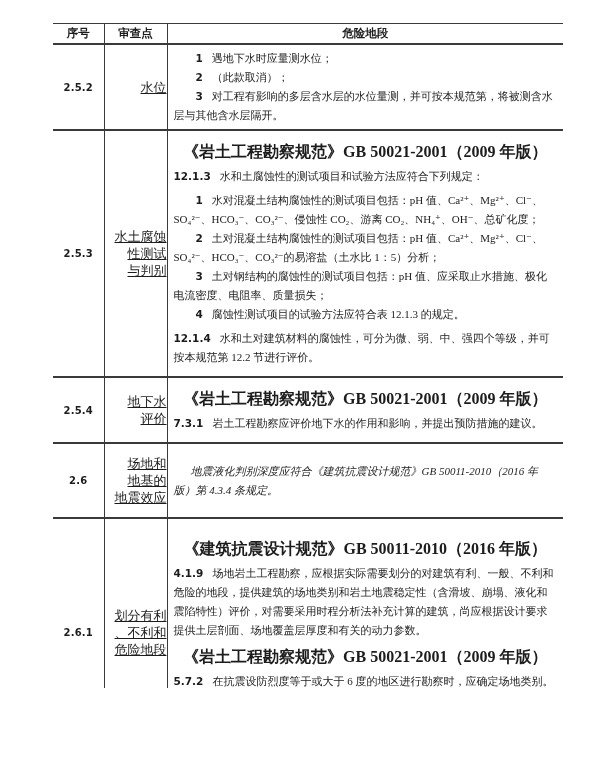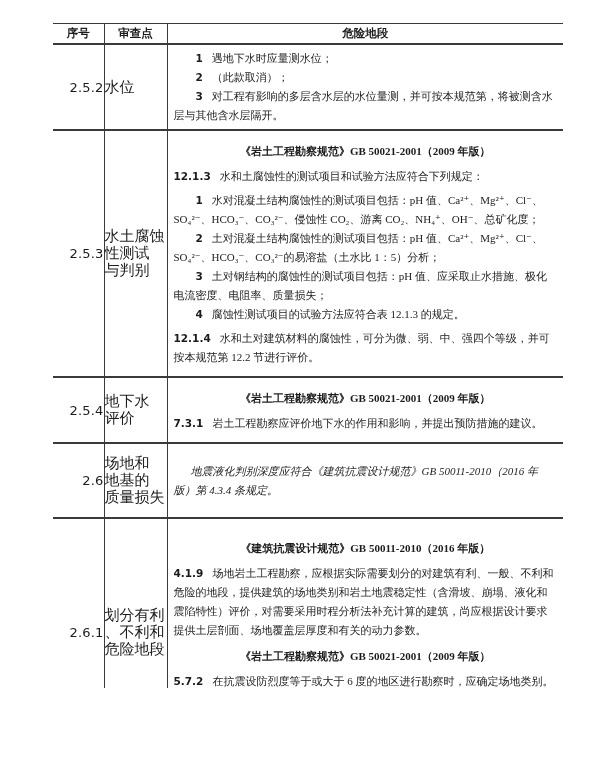--- a/index.html
+++ b/index.html
@@ -36,49 +36,50 @@
   td:nth-child(1), td:nth-child(2) { border-right: 1px solid #3a3a3a; }
 
   th {
     font-size: 11.5px;
     font-weight: bold;
     text-align: center;
     height: 19px;
     line-height: 19px;
   }
   td.c-id {
-    text-align: right;
-    font-weight: normal;
-    font-size: 13px;
+    text-align: center;
+    font-weight: bold;
+    font-size: 10px;
     font-family: "DejaVu Sans", "Liberation Sans", sans-serif;
     letter-spacing: 0.2px;
   }
   td.c-point {
-    text-align: left;
-    font-size: 15px;
+    text-align: right;
+    font-size: 13px;
     line-height: 17px;
     white-space: pre-line;
+    text-decoration: underline;
   }
   td.c-content {
     padding: 4px 6px;
     font-size: 11px;
     line-height: 19px;
     margin-left: 17px;
   }
   tbody tr:nth-child(1) { height: 86px; }
   tbody tr:nth-child(2) { height: 245px; }
   tbody tr:nth-child(3) { height: 59px; }
   tbody tr:nth-child(4) { height: 75px; }
   tbody tr:nth-child(5) { height: 229px; }
 
   p { margin: 0; }
   .heading {
     text-align: center;
     font-weight: bold;
-    font-size: 11px;
+    font-size: 16px;
     margin: 7px 0 6px;
   }
   .clause { margin: 5px 0; }
   .num {
     font-weight: bold;
     font-family: "DejaVu Sans", "Liberation Sans", sans-serif;
     font-size: 10.5px;
     margin-right: 9px;
   }
   .item { text-indent: 22px; }
@@ -146,21 +147,21 @@
         <td class="c-content">
           <p class="heading">《岩土工程勘察规范》GB 50021-2001（2009 年版）</p>
           <p class="clause"><span class="num">7.3.1</span><span>岩土工程勘察应评价地下水的作用和影响，并提出预防措施的建议。</span></p>
         </td>
       </tr>
 
       <tr>
         <td class="c-id">2.6</td>
         <td class="c-point">场地和
 地基的
-质量损失</td>
+地震效应</td>
         <td class="c-content">
           <p class="para">地震液化判别深度应符合《建筑抗震设计规范》GB 50011-2010（2016 年版）第 4.3.4 条规定。</p>
         </td>
       </tr>
 
       <tr>
         <td class="c-id">2.6.1</td>
         <td class="c-point">划分有利
 、不利和
 危险地段</td>

